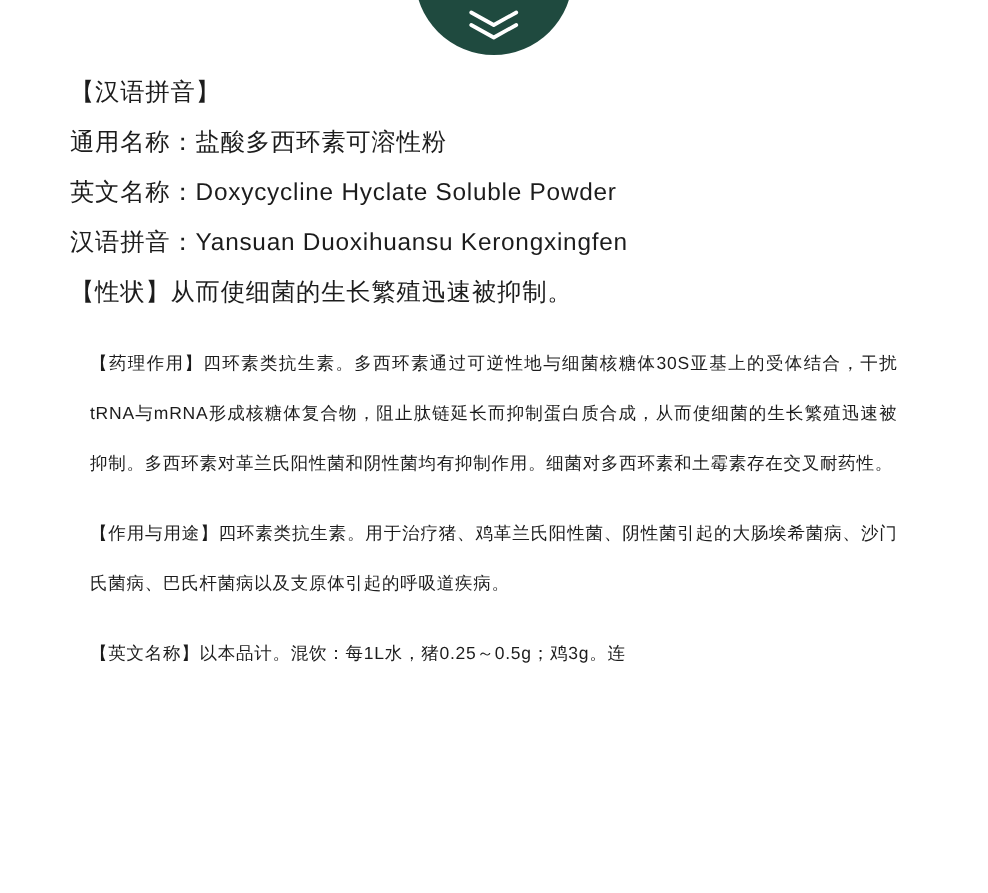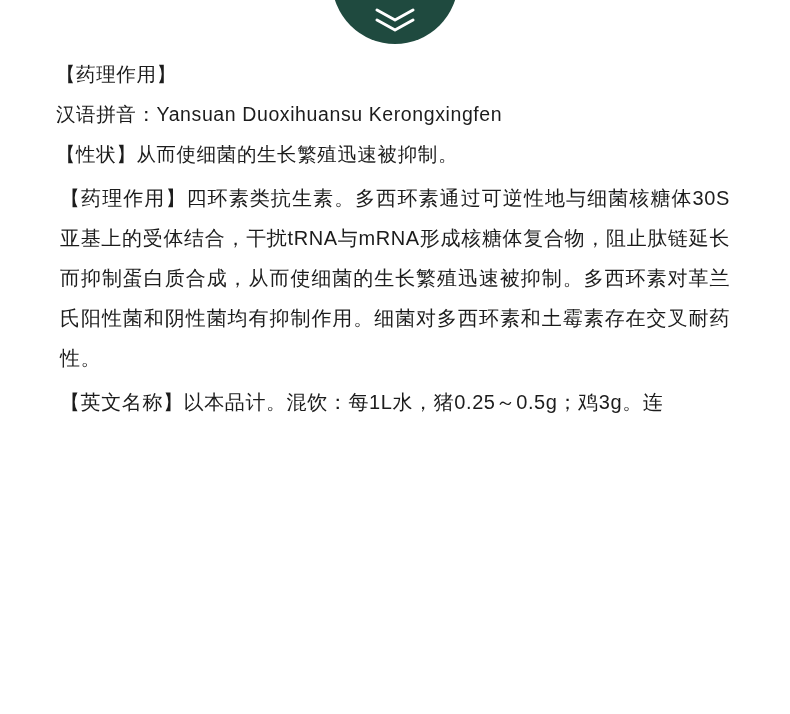--- a/index.html
+++ b/index.html
@@ -54,22 +54,22 @@
     margin: 0 0 0 0;
     font-size: 19.5px;
     line-height: 40px;
     letter-spacing: 0.6px;
     color: #1c1c1c;
     text-align: justify;
     text-justify: inter-ideograph;
     white-space: normal;
   }
   p.para {
-    margin: 4px;
-    font-size: 20px;
+    margin: 16px;
+    font-size: 14px;
     line-height: 40px;
     letter-spacing: 0.6px;
     color: #1c1c1c;
     text-align: justify;
     text-justify: inter-ideograph;
   }
   .clipped {
     overflow: hidden;
   }
 </style>
@@ -81,20 +81,23 @@
   <div class="badge">
     <span class="chevrons">
       <svg width="44" height="26" viewBox="0 0 44 26" xmlns="http://www.w3.org/2000/svg">
         <polyline points="4,4 22,14 40,4" fill="none" stroke="#ffffff" stroke-width="3" stroke-linecap="round" stroke-linejoin="round"></polyline>
         <polyline points="4,14 22,24 40,14" fill="none" stroke="#ffffff" stroke-width="3" stroke-linecap="round" stroke-linejoin="round"></polyline>
       </svg>
     </span>
   </div>
 
   <div class="content clipped">
-    <p class="line">【药理作用】</p>
+    <p class="line">【汉语拼音】</p>
+    <p class="line">通用名称：盐酸多西环素可溶性粉</p>
+    <p class="line">英文名称：Doxycycline Hyclate Soluble Powder</p>
     <p class="line">汉语拼音：Yansuan Duoxihuansu  Kerongxingfen</p>
     <p class="line">【性状】从而使细菌的生长繁殖迅速被抑制。</p>
     <p class="para">【药理作用】四环素类抗生素。多西环素通过可逆性地与细菌核糖体30S亚基上的受体结合，干扰tRNA与mRNA形成核糖体复合物，阻止肽链延长而抑制蛋白质合成，从而使细菌的生长繁殖迅速被抑制。多西环素对革兰氏阳性菌和阴性菌均有抑制作用。细菌对多西环素和土霉素存在交叉耐药性。</p>
+    <p class="para">【作用与用途】四环素类抗生素。用于治疗猪、鸡革兰氏阳性菌、阴性菌引起的大肠埃希菌病、沙门氏菌病、巴氏杆菌病以及支原体引起的呼吸道疾病。</p>
     <p class="para">【英文名称】以本品计。混饮：每1L水，猪0.25～0.5g；鸡3g。连</p>
   </div>
 
 </div>
 
 </body></html>

